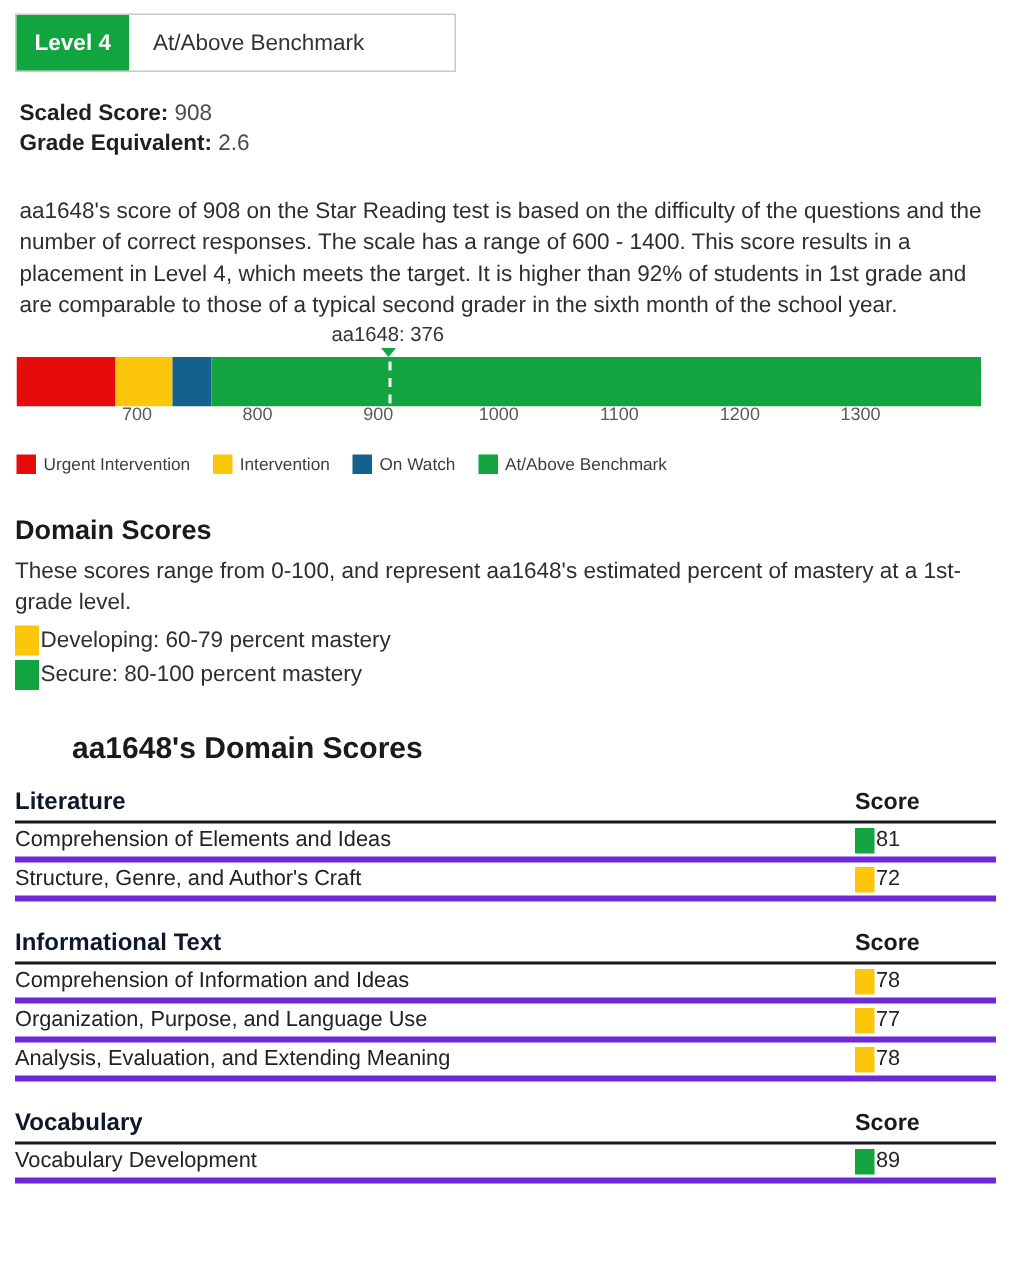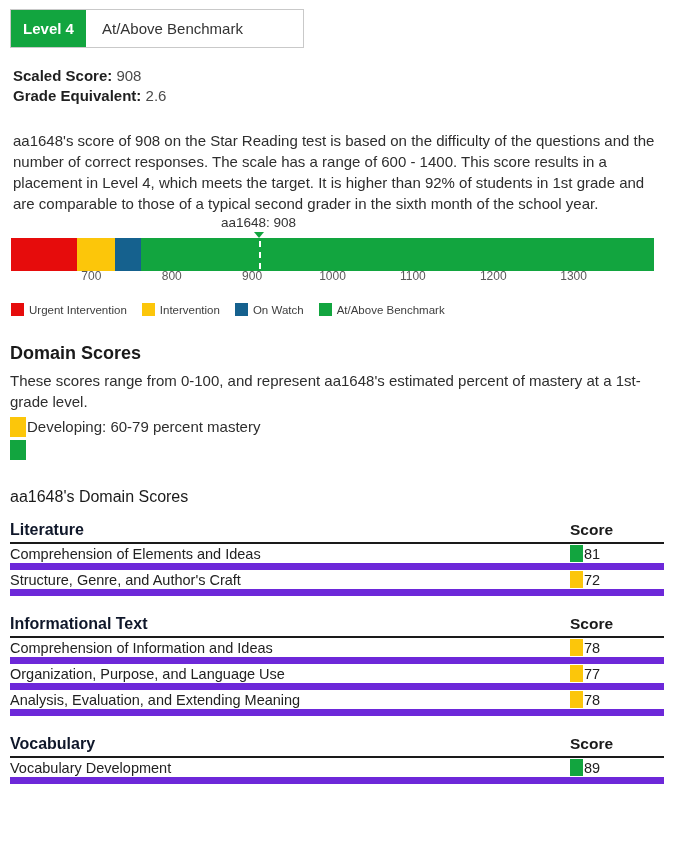--- a/index.html
+++ b/index.html
@@ -74,30 +74,30 @@
   .legend-text { font-size: 11.5px; color: #3d3d3d; white-space: nowrap; }
 
   
   .domain-title { margin-top: 22px; font-size: 18px; color: #1a1a1a; font-weight: bold; }
   .domain-desc { margin-top: 6px; width: 652px; font-size: 15px; line-height: 21px; color: #2e2e2e; }
   .mastery-legend { margin-top: 3px; }
   .mastery-row { display: flex; align-items: center; height: 23px; }
   .mastery-square { width: 16px; height: 20px; margin-right: 1px; flex: none; }
   .mastery-text { font-size: 15px; color: #2e2e2e; }
 
-  .student-title { margin-top: 27px; font-size: 16px; color: #1a1a1a; font-weight: normal; }
+  .student-title { margin-top: 27px; font-size: 20px; color: #1a1a1a; font-weight: bold; margin-left: 38px; }
 
   
   .tables { margin-top: 15px; }
   .domain-table { margin-top: 19px; width: 654px; }
   .domain-table:first-child { margin-top: 0; }
   .t-header { display: flex; align-items: flex-end; border-bottom: 2px solid #1a1a1a; padding-bottom: 3px; }
   .t-header-name { flex: 1; font-size: 16px; font-weight: bold; color: #0f172a; }
   .t-header-score { width: 94px; font-size: 15.5px; font-weight: bold; color: #1a1a1a; }
-  .t-row { display: flex; align-items: center; height: 26px; border-bottom: 7px solid #6d28d9; }
+  .t-row { display: flex; align-items: center; height: 26px; border-bottom: 4px solid #6d28d9; }
   .t-row-name { flex: 1; font-size: 14.5px; color: #222; }
   .t-row-score { width: 94px; display: flex; align-items: center; }
   .score-square { width: 13px; height: 17px; margin-right: 1px; flex: none; }
   .score-value { font-size: 14.5px; color: #222; }
 </style>
 </head>
 <body>
 
 <div class="page">
 
@@ -107,21 +107,21 @@
   </div>
 
   <div class="score-lines" id="score-lines">
       <div class="score-line"><span class="score-label">Scaled Score:</span><span> 908</span></div>
       <div class="score-line"><span class="score-label">Grade Equivalent:</span><span> 2.6</span></div>
     </div>
 
   <p class="description">aa1648's score of 908 on the Star Reading test is based on the difficulty of the questions and the number of correct responses. The scale has a range of 600 - 1400. This score results in a placement in Level 4, which meets the target. It is higher than 92% of students in 1st grade and are comparable to those of a typical second grader in the sixth month of the school year.</p>
 
   <div class="chart">
-    <div class="marker-label" id="marker-label" style="left: 248.555px;">aa1648: 908</div>
+    <div class="marker-label" id="marker-label" style="left: 248.555px;">aa1648: 376</div>
     <div class="marker-triangle" id="marker-triangle" style="left: 248.555px;"></div>
     <div class="bar" id="bar-segments">
         <div class="bar-segment" style="width: 10.25%; background: rgb(230, 12, 12);"></div>
         <div class="bar-segment" style="width: 6%; background: rgb(252, 198, 10);"></div>
         <div class="bar-segment" style="width: 4%; background: rgb(21, 97, 142);"></div>
         <div class="bar-segment" style="width: 79.75%; background: rgb(18, 165, 63);"></div>
         <div class="marker-line" style="left: 38.5%;"></div>
       </div>
     <div class="axis" id="axis-ticks">
         <div class="axis-tick" style="left: 12.5%;">700</div>
@@ -154,20 +154,21 @@
 
   <h2 class="domain-title">Domain Scores</h2>
   <p class="domain-desc">These scores range from 0-100, and represent aa1648's estimated percent of mastery at a 1st-grade level.</p>
   <div class="mastery-legend" id="mastery-legend">
       <div class="mastery-row">
         <div class="mastery-square" style="background: rgb(252, 198, 10);"></div>
         <div class="mastery-text">Developing: 60-79 percent mastery</div>
       </div>
       <div class="mastery-row">
         <div class="mastery-square" style="background: rgb(18, 165, 63);"></div>
+        <div class="mastery-text">Secure: 80-100 percent mastery</div>
       </div>
     </div>
 
   <h3 class="student-title">aa1648's Domain Scores</h3>
 
   <div class="tables" id="domain-tables">
       <div class="domain-table">
         <div class="t-header">
           <div class="t-header-name">Literature</div>
           <div class="t-header-score">Score</div>

